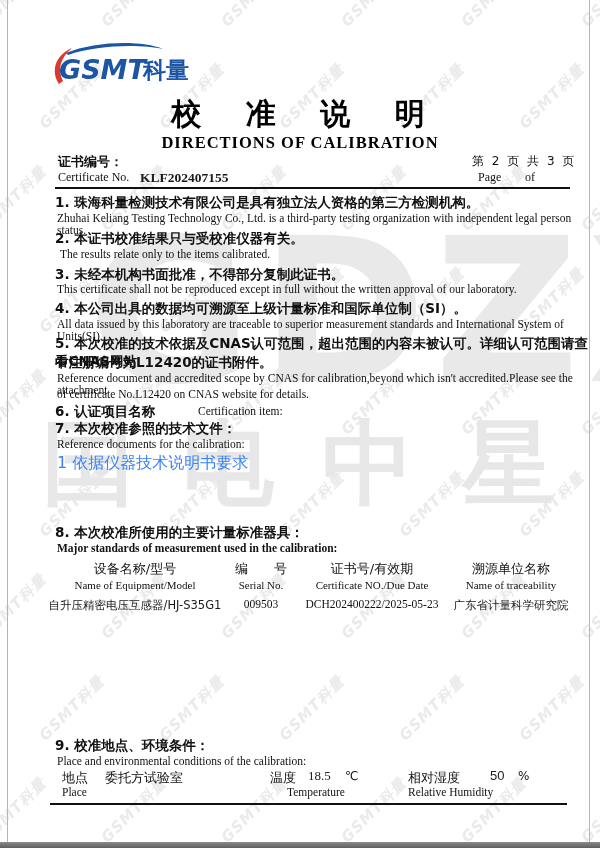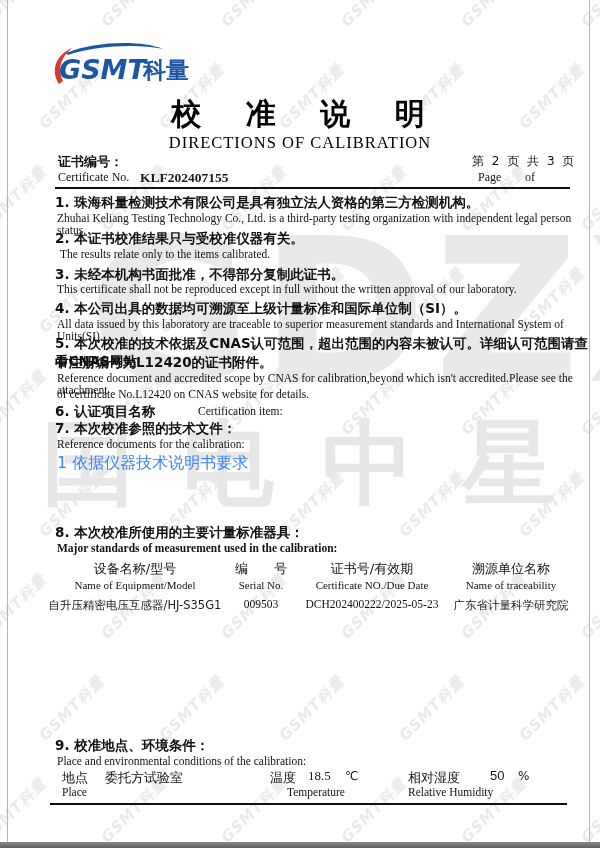--- a/index.html
+++ b/index.html
@@ -32,21 +32,21 @@
   .bottom-band{position:absolute;left:0;top:842px;width:600px;height:6px;
     background:linear-gradient(#8a8a8a,#5f5f5f);z-index:3;}
   
   .content{position:absolute;inset:0;z-index:2;}
   .abs{position:absolute;}
   .cn{font-family:"DejaVu Sans", sans-serif;font-weight:bold;font-size:13.5px;color:#111;}
   .cn-light{font-family:"DejaVu Sans", sans-serif;font-weight:normal;font-size:16px;color:#3b82f6;}
   .en{font-family:"Liberation Serif", serif;font-size:11.5px;color:#111;}
   .title-cn{font-family:"DejaVu Sans", sans-serif;font-weight:bold;font-size:30px;
     letter-spacing:4px;word-spacing:26px;text-align:center;width:600px;color:#000;}
-  .title-en{font-family:"Liberation Serif", serif;font-weight:normal;font-size:16.5px;
+  .title-en{font-family:"Liberation Serif", serif;font-weight:bold;font-size:16.5px;
     letter-spacing:1px;text-align:center;width:600px;color:#000;}
   .rule{position:absolute;height:2px;background:#111;}
   .pagebox{font-family:"DejaVu Sans", sans-serif;font-size:12px;color:#111;letter-spacing:2px;}
   
   .thead-cn{font-family:"DejaVu Sans", sans-serif;font-size:13px;color:#111;}
   .thead-en{font-family:"Liberation Serif", serif;font-size:11px;color:#111;}
   .trow{position:absolute;left:45px;width:530px;display:flex;}
   .tcell{text-align:center;}
   .c0{width:180px;} .c1{width:72px;} .c2{width:150px;} .c3{width:128px;}
   .cell-cn{font-family:"DejaVu Sans", sans-serif;font-size:11.5px;}

